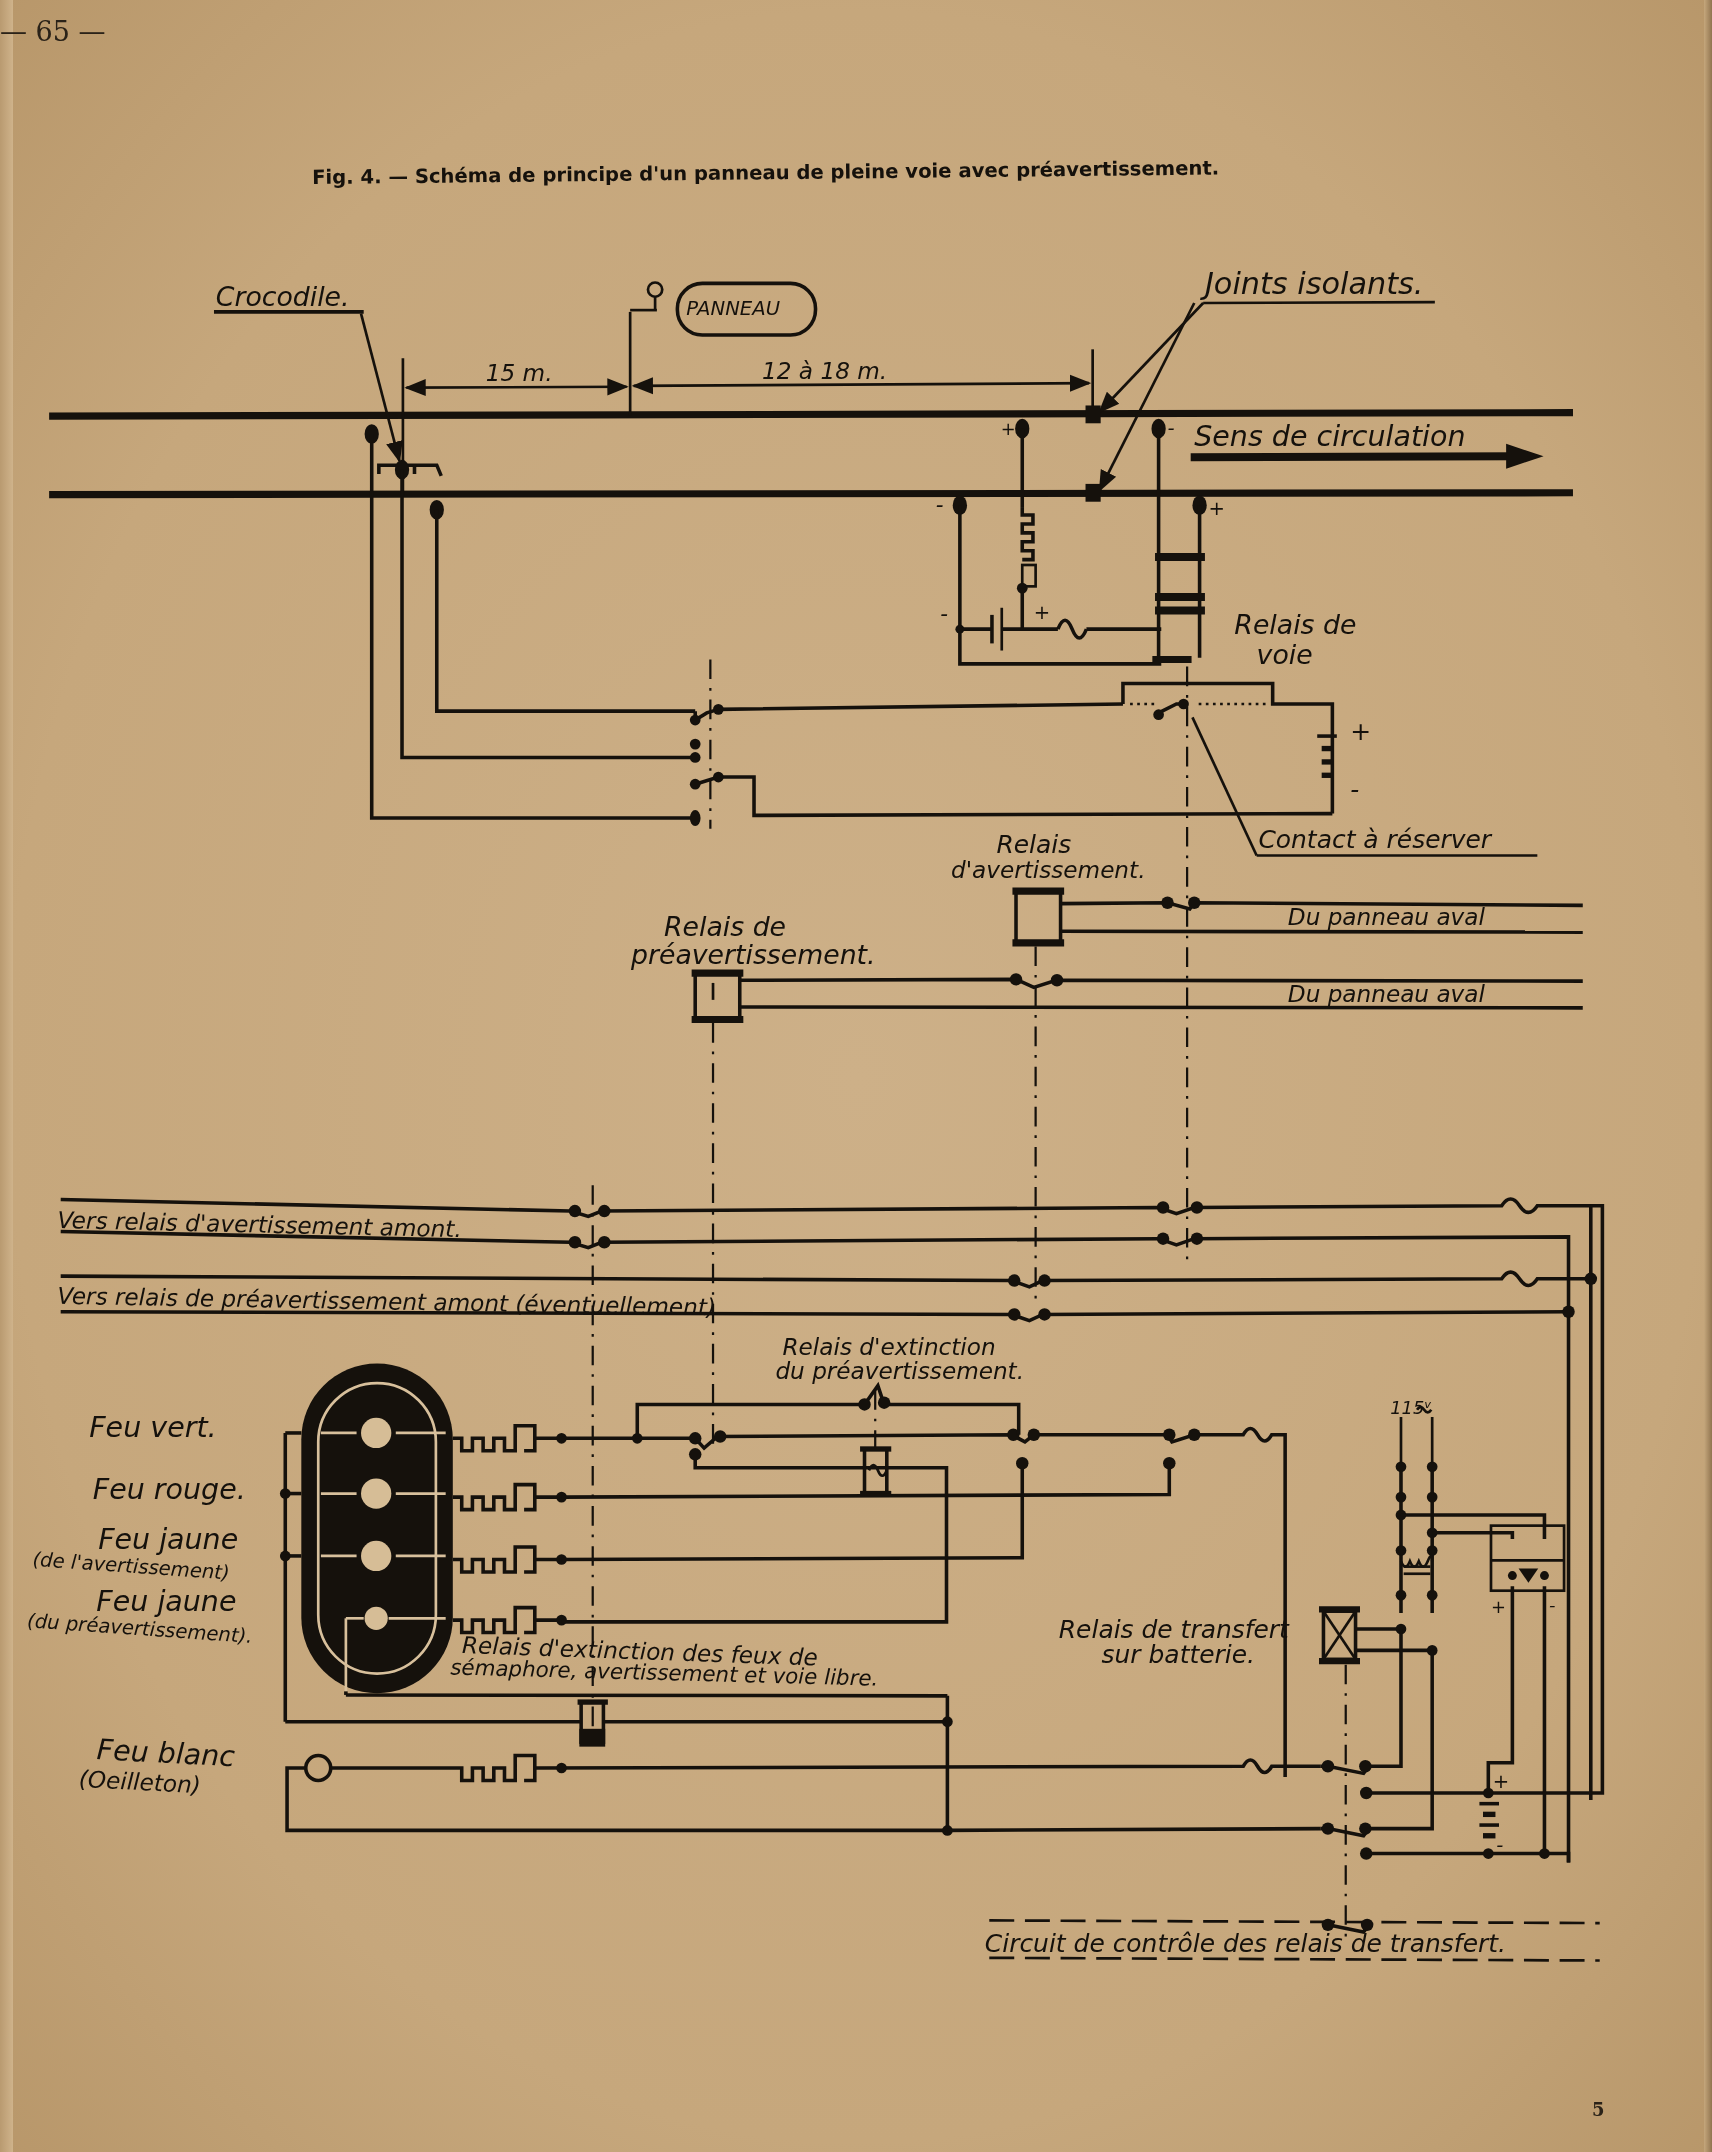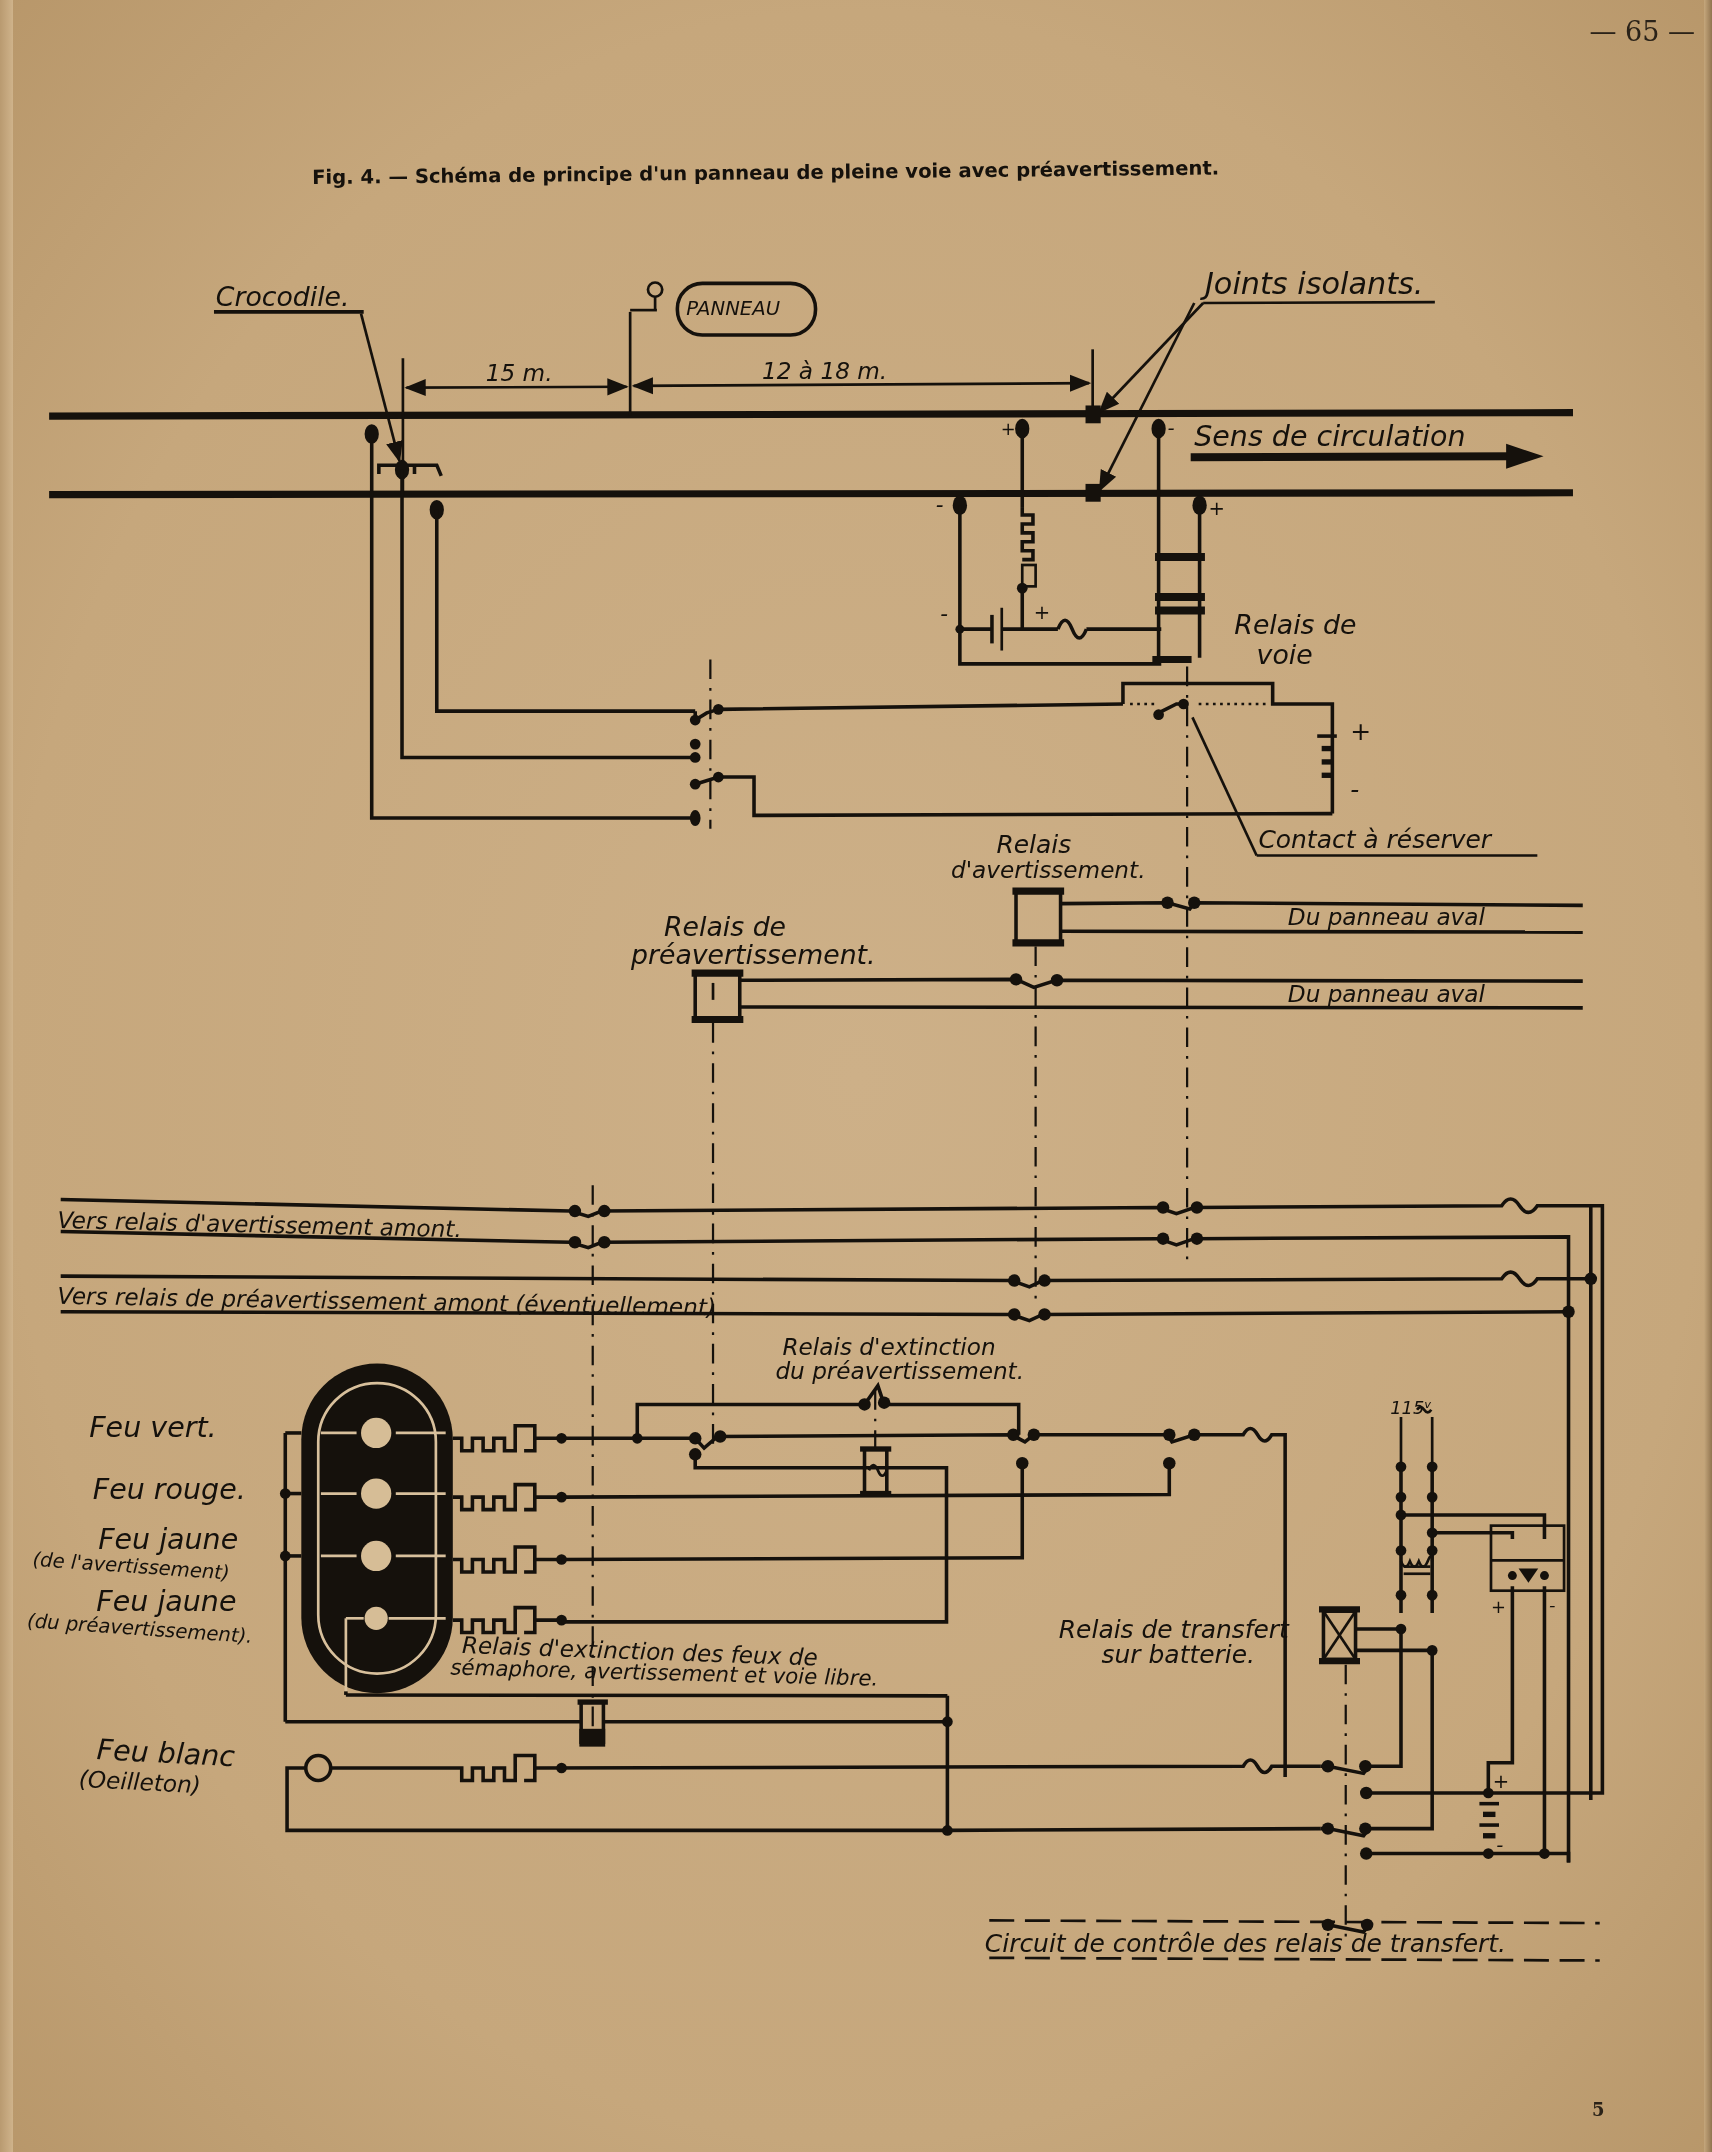--- a/index.html
+++ b/index.html
@@ -1,20 +1,20 @@
 <!DOCTYPE html>
 <html style="font-size:14.3px"><head>
 <meta charset="utf-8">
 <style>
   html,body{margin:0;padding:0;}
   body{width:1713px;height:2153px;background:#c8aa80;position:relative;overflow:hidden;font-family:"DejaVu Sans",sans-serif;}
   .page{position:absolute;left:0;top:0;width:1713px;height:2153px;background:radial-gradient(ellipse at 50% 50%,#cdb088 0%,#c6a77c 70%,#b8976a 100%);}
   .edge{position:absolute;left:0;top:0;width:12.5px;height:2153px;background:linear-gradient(90deg,#b99a70,#cfb38b);}
   .redge{position:absolute;right:0;top:0;width:9px;height:2153px;background:linear-gradient(90deg,#c5a77c,#8a6e4a);}
-  .pagenum{position:absolute;left:0;width:1695px;top:16px;text-align:right;font-family:"DejaVu Serif",serif;font-size:27px;color:#2a2218;}
+  .pagenum{position:absolute;left:0;width:1695px;top:16px;text-align:left;font-family:"DejaVu Serif",serif;font-size:27px;color:#2a2218;}
   .caption{position:absolute;left:312px;top:166px;font-family:"DejaVu Sans",sans-serif;font-weight:bold;font-size:19.6px;color:#15110c;transform:rotate(-0.6deg);transform-origin:left top;}
   .sig{position:absolute;left:1592px;top:2099px;font-family:"DejaVu Serif",serif;font-weight:bold;font-size:18px;color:#2a2218;}
   svg.diagram{position:absolute;left:0;top:0;}
   .lbl{font-family:"DejaVu Sans",sans-serif;font-style:italic;fill:#15110c;}
   .w{stroke:#15110c;fill:none;stroke-width:4;}
   .wt{stroke:#15110c;fill:none;stroke-width:3;}
   .rail{stroke:#15110c;fill:none;stroke-width:8;}
   .dash{stroke:#15110c;fill:none;stroke-width:2.5;stroke-dasharray:22 10 3 10;}
   .ldash{stroke:#15110c;fill:none;stroke-width:3;stroke-dasharray:28 12;}
   .dot{fill:#15110c;}

